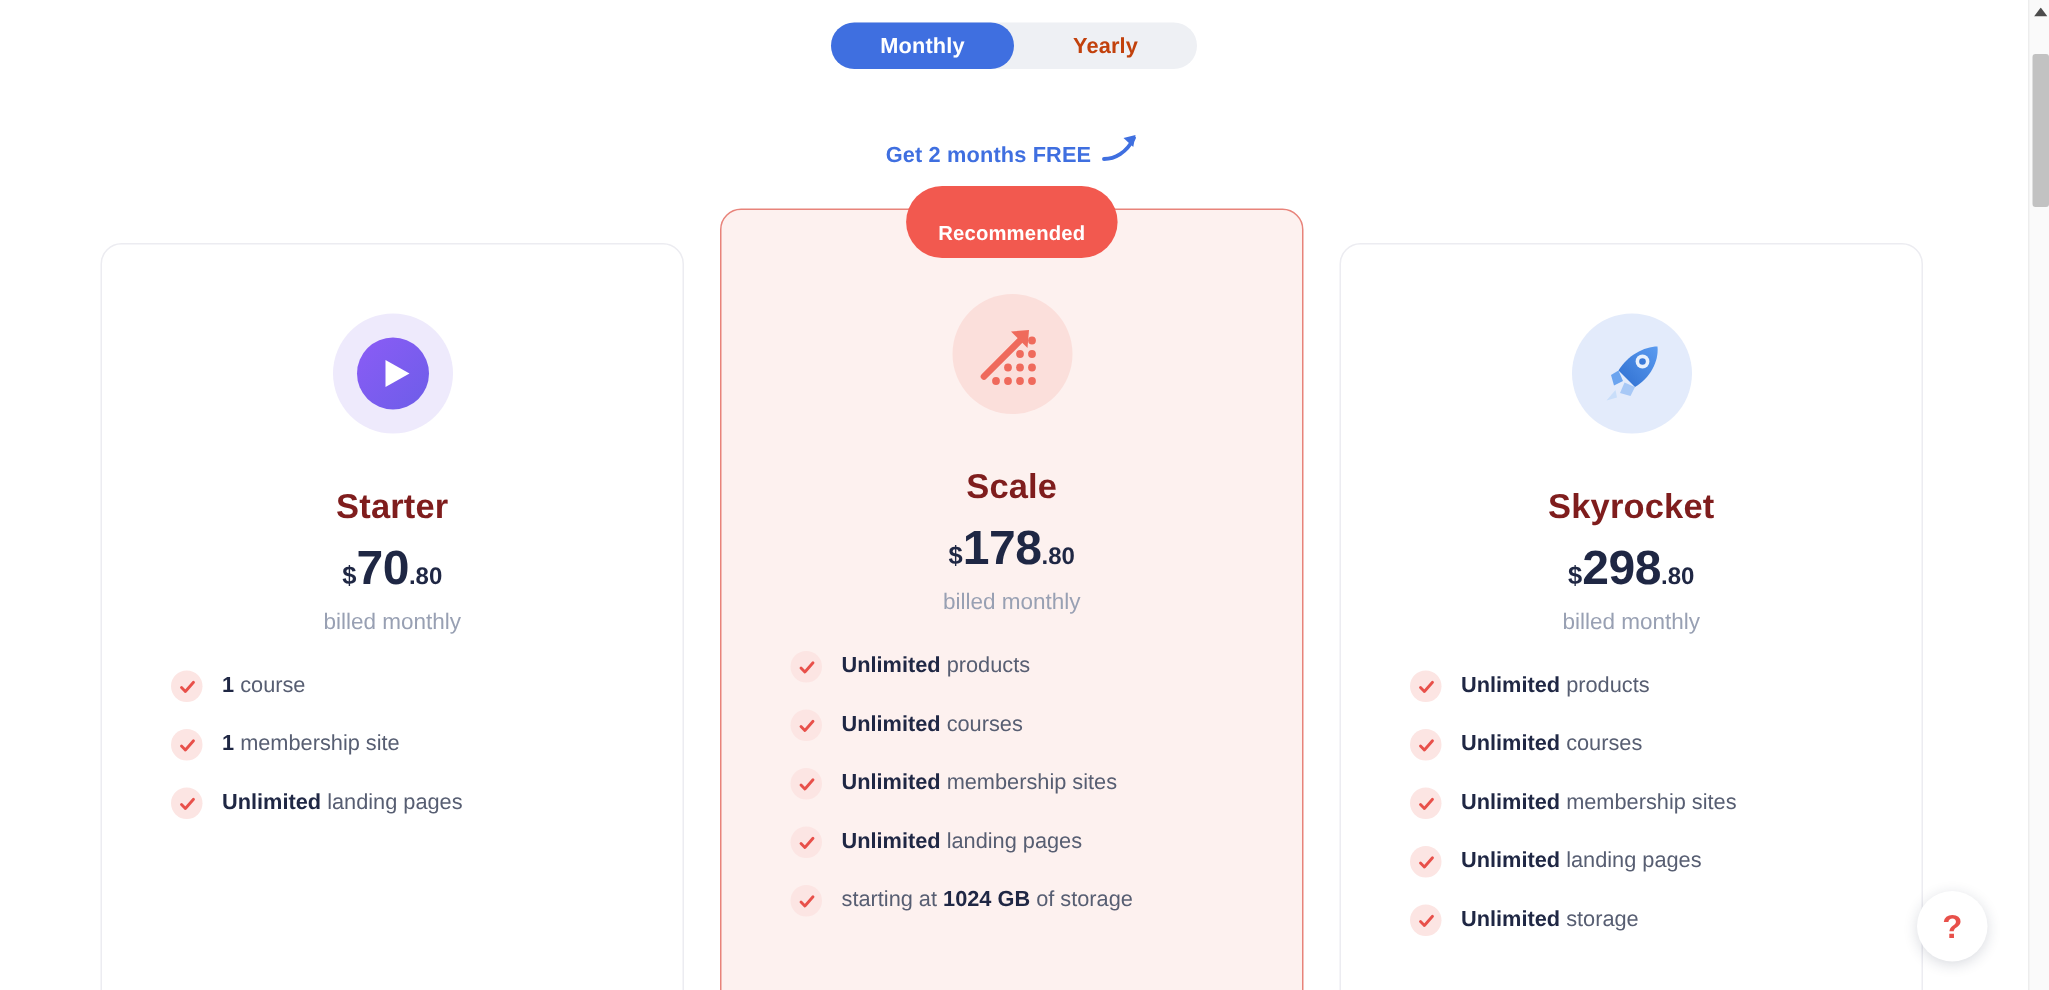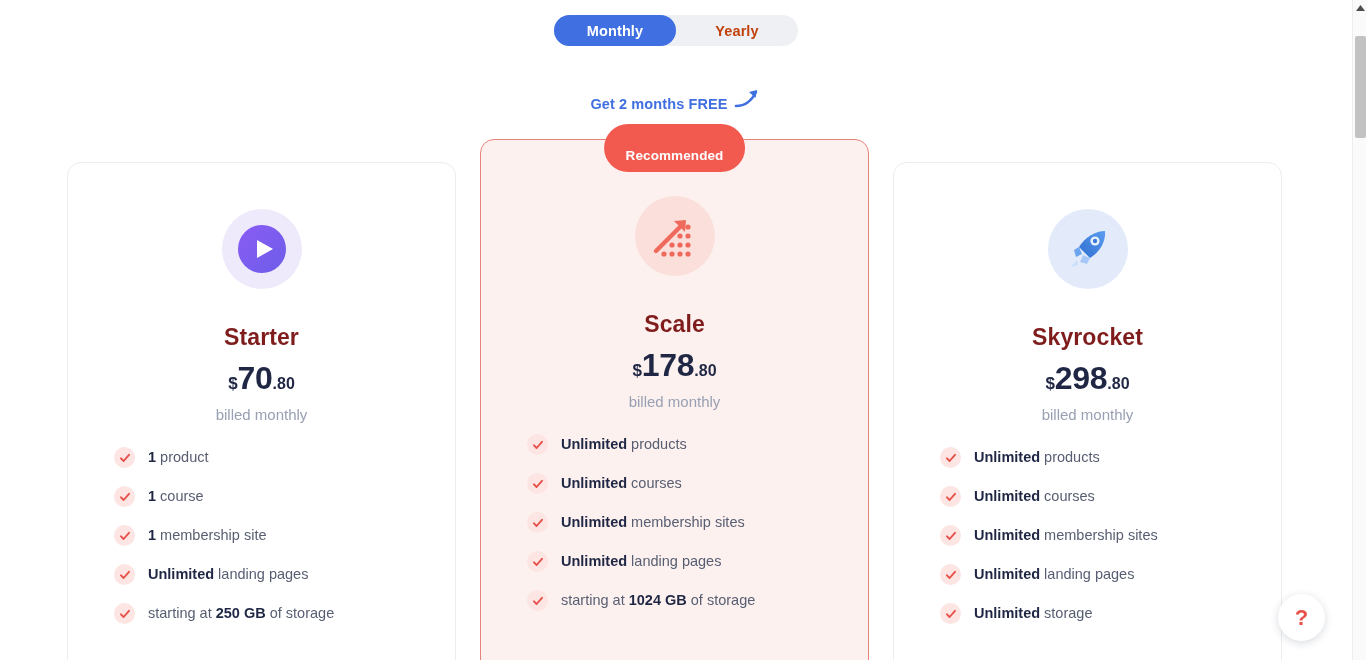--- a/index.html
+++ b/index.html
@@ -277,53 +277,37 @@
         <span class="cents">.80</span>
       </div>
       <div class="billed">billed monthly</div>
       <ul class="features">
           <li class="feature">
             <span class="check">
               <svg width="12" height="12" viewBox="0 0 12 12">
                 <path d="M2 6.3 L4.6 9 L10 2.8" stroke="#e8504a" stroke-width="1.9" fill="none" stroke-linecap="round" stroke-linejoin="round"></path>
               </svg>
             </span>
-            <span><b>1</b> product</span>
-          </li>
-          <li class="feature">
-            <span class="check">
-              <svg width="12" height="12" viewBox="0 0 12 12">
-                <path d="M2 6.3 L4.6 9 L10 2.8" stroke="#e8504a" stroke-width="1.9" fill="none" stroke-linecap="round" stroke-linejoin="round"></path>
-              </svg>
-            </span>
             <span><b>1</b> course</span>
           </li>
           <li class="feature">
             <span class="check">
               <svg width="12" height="12" viewBox="0 0 12 12">
                 <path d="M2 6.3 L4.6 9 L10 2.8" stroke="#e8504a" stroke-width="1.9" fill="none" stroke-linecap="round" stroke-linejoin="round"></path>
               </svg>
             </span>
             <span><b>1</b> membership site</span>
           </li>
           <li class="feature">
             <span class="check">
               <svg width="12" height="12" viewBox="0 0 12 12">
                 <path d="M2 6.3 L4.6 9 L10 2.8" stroke="#e8504a" stroke-width="1.9" fill="none" stroke-linecap="round" stroke-linejoin="round"></path>
               </svg>
             </span>
             <span><b>Unlimited</b> landing pages</span>
-          </li>
-          <li class="feature">
-            <span class="check">
-              <svg width="12" height="12" viewBox="0 0 12 12">
-                <path d="M2 6.3 L4.6 9 L10 2.8" stroke="#e8504a" stroke-width="1.9" fill="none" stroke-linecap="round" stroke-linejoin="round"></path>
-              </svg>
-            </span>
-            <span>starting at <b>250 GB</b> of storage</span>
           </li>
         </ul>
     </div>
 
     <div class="card scale">
       <div class="badge">Recommended</div>
       <div class="icon-circle scale">
         <svg width="50" height="50" viewBox="0 0 50 50">
           <path d="M6 40 L33 13" stroke="#ef6a5c" stroke-width="4.4" fill="none" stroke-linecap="round"></path>
           <path d="M24 10 L36 9 L35 21 Z" fill="#ef6a5c"></path>

